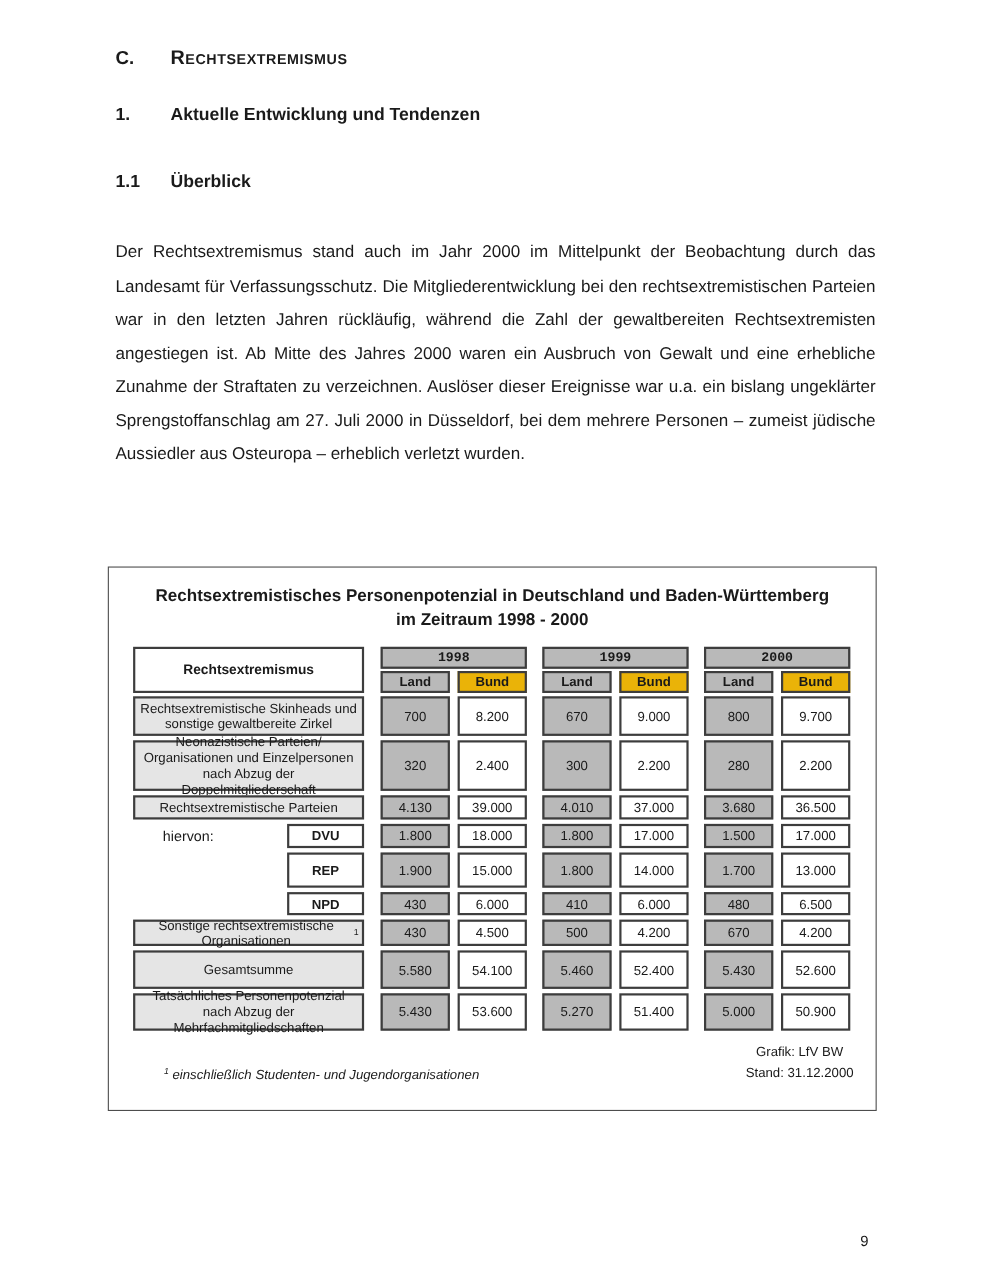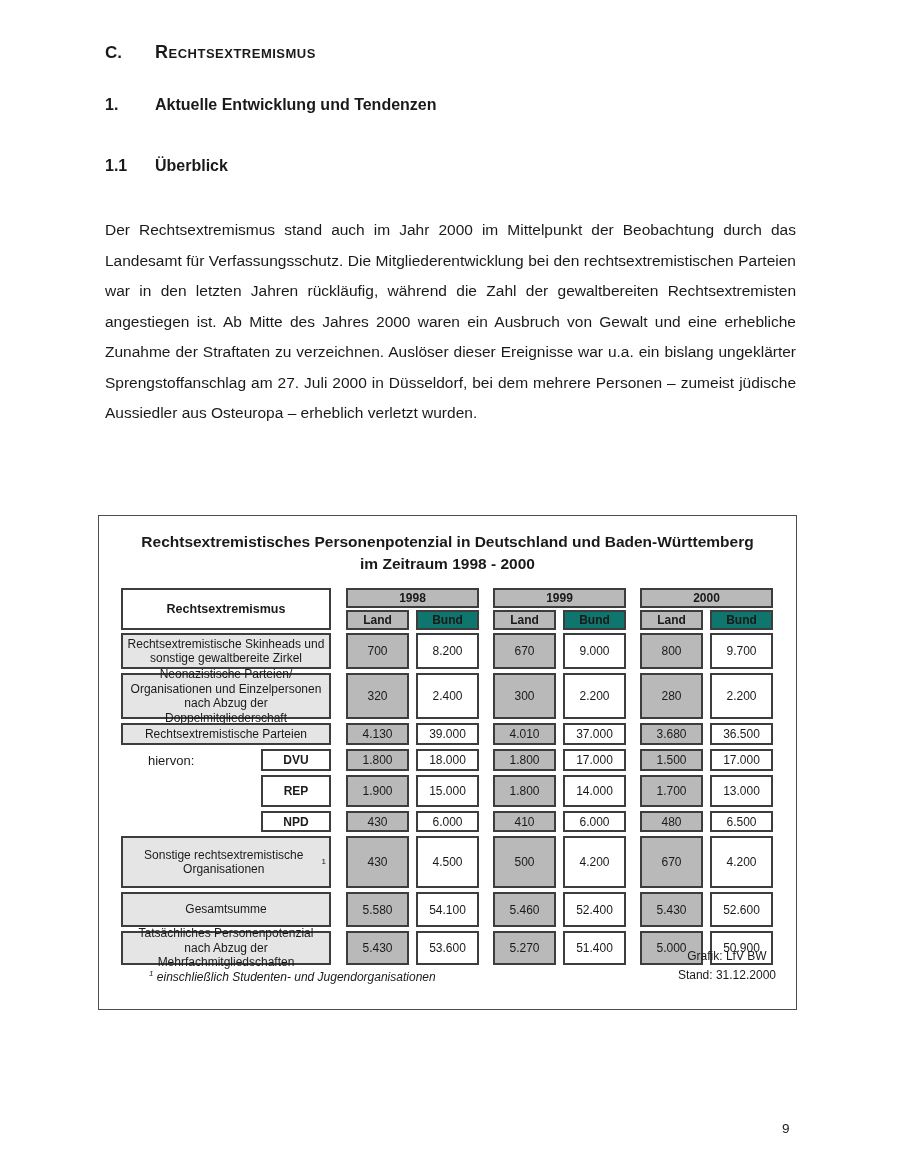--- a/index.html
+++ b/index.html
@@ -43,27 +43,27 @@
     width:210px; height:42px; margin-right:15px;
     border:2px solid var(--cellborder);
     display:flex; align-items:center; justify-content:center;
     font-weight:bold; font-size:12.5px;
   }
   .yg{ width:133px; margin-right:14px; display:flex; flex-direction:column; }
   .year-box{
     height:20px; margin-bottom:2px; background:var(--gray);
     border:2px solid var(--cellborder);
     display:flex; align-items:center; justify-content:center;
-    font-weight:bold; font-size:12px;
+    font-weight:bold; font-size:12px;font-family:Liberation Mono, monospace;
   }
   .lb-row{ display:flex; justify-content:space-between; }
   .hcell{
     width:63px; height:20px; border:2px solid var(--cellborder);
     display:flex; align-items:center; justify-content:center;
-    font-weight:bold; font-size:12px; background:#0f766e;
+    font-weight:bold; font-size:12px; background:#eab308;
   }
   .hcell.land{ background:var(--gray); }
   #table-rows{ margin-top:3px; }
   .t-row{ display:flex; align-items:stretch; margin-bottom:4px; }
   .t-label{ width:210px; margin-right:15px; position:relative; }
   .label-box{
     width:100%; height:100%; border:2px solid var(--cellborder); background:#e5e5e5;
     display:flex; align-items:center; justify-content:center;
     text-align:center; font-size:12px; line-height:14.5px; padding:0 3px;
   }
@@ -247,21 +247,21 @@
             </div>
             <div class="grp">
               <div class="cell land">410</div>
               <div class="cell bund">6.000</div>
             </div>
             <div class="grp">
               <div class="cell land">480</div>
               <div class="cell bund">6.500</div>
             </div>
           </div>
-          <div class="t-row bold-vals" style="height:52px">
+          <div class="t-row bold-vals" style="height:24px">
             <div class="t-label">
               <div class="label-box">
                 <span>Sonstige rechtsextremistische Organisationen</span>
                 <sup>1</sup>
               </div>
             </div>
             <div class="grp">
               <div class="cell land">430</div>
               <div class="cell bund">4.500</div>
             </div>

